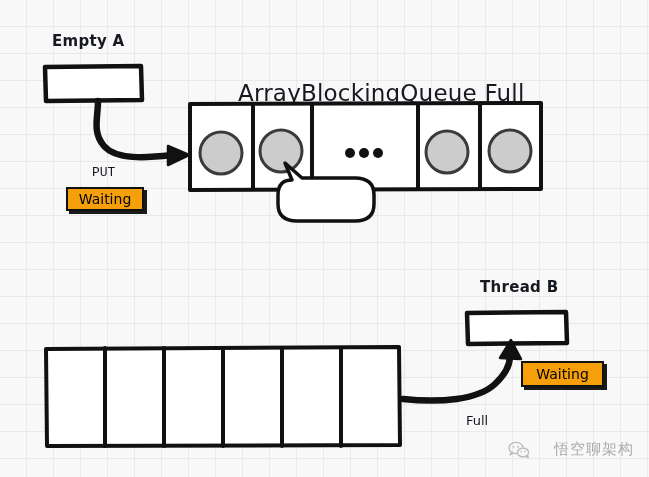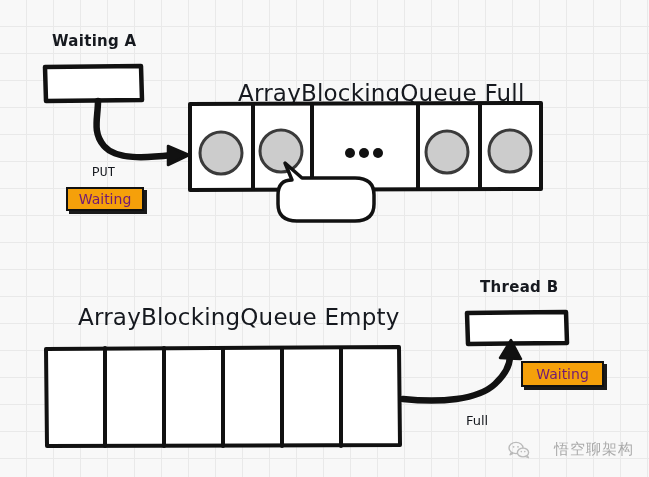--- a/index.html
+++ b/index.html
@@ -53,21 +53,21 @@
   }
   .bubble-label {
     font-size: 13px;
     color: #16191f;
   }
   .badge {
     position: absolute;
     background: #f5a00a;
     border: 2.5px solid #111111;
     box-shadow: 3px 3px 0 #1a1a1a;
-    color: #701a75;
+    color: #000000;
     font-size: 14px;
     font-weight: normal;
     display: flex;
     align-items: center;
     justify-content: center;
     line-height: 1;
     padding: 0 17px;
     box-sizing: border-box;
   }
   .watermark {
@@ -87,31 +87,30 @@
     width: 22px;
     height: 18px;
     position: relative;
   }
 </style>
 </head>
 <body>
 
 <div id="canvas">
 
-  <div class="lbl thread-label" style="left:52px; top:34px;">Waiting A</div>
+  <div class="lbl thread-label" style="left:52px; top:34px;">Empty A</div>
 
   <div class="lbl queue-title" style="left:238px; top:56px;margin-top:26px;">ArrayBlockingQueue Full</div>
 
   <div class="lbl op-label" style="left:92px; top:166px;font-family:Liberation Mono, monospace;">PUT</div>
 
   <div class="badge" style="left:66px; top:187px; width:78px; height:24px;">Waiting</div>
 
   <div class="lbl bubble-label" style="left:293px; top:200px;">element</div>
 
-  <div class="lbl queue-title" style="left:78px; top:306px;">ArrayBlockingQueue Empty</div>
 
   <div class="lbl thread-label" style="left:480px; top:280px;">Thread B</div>
 
   <div class="lbl op-label" style="left:466px; top:414px;">Full</div>
 
   <div class="badge" style="left:521px; top:361px; width:83px; height:26px;">Waiting</div>
 
   <svg class="svg-layer" viewBox="0 0 649 477">
 
     <g>

